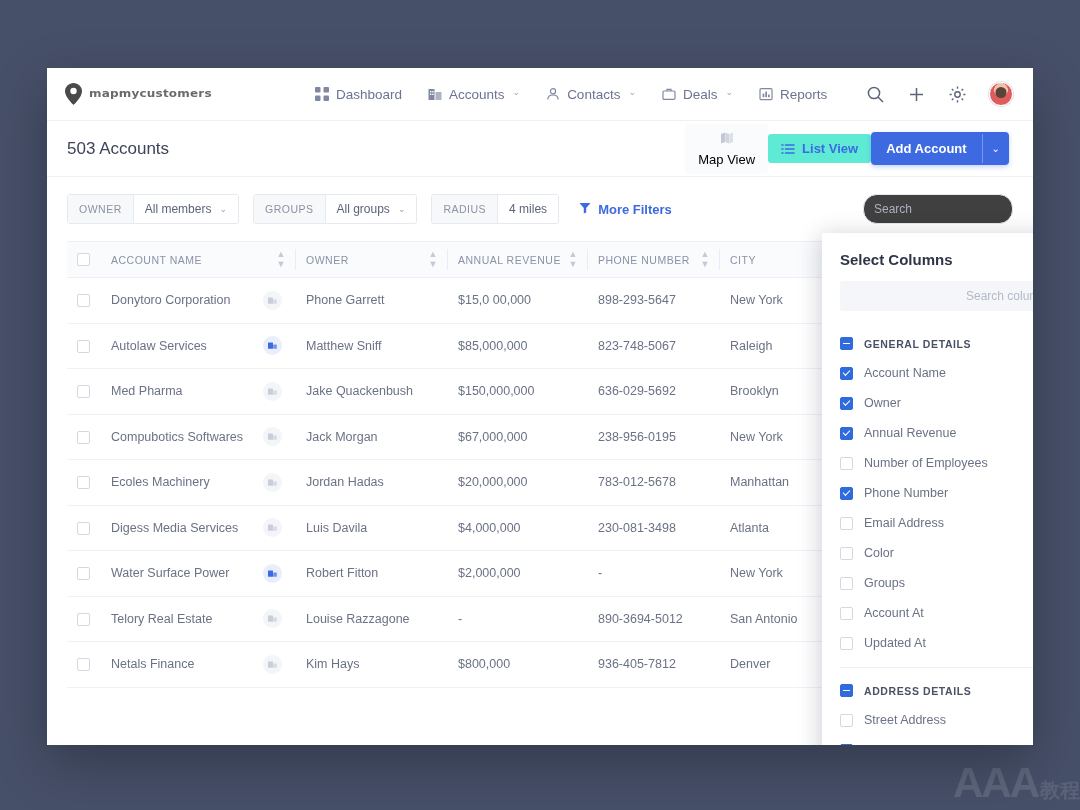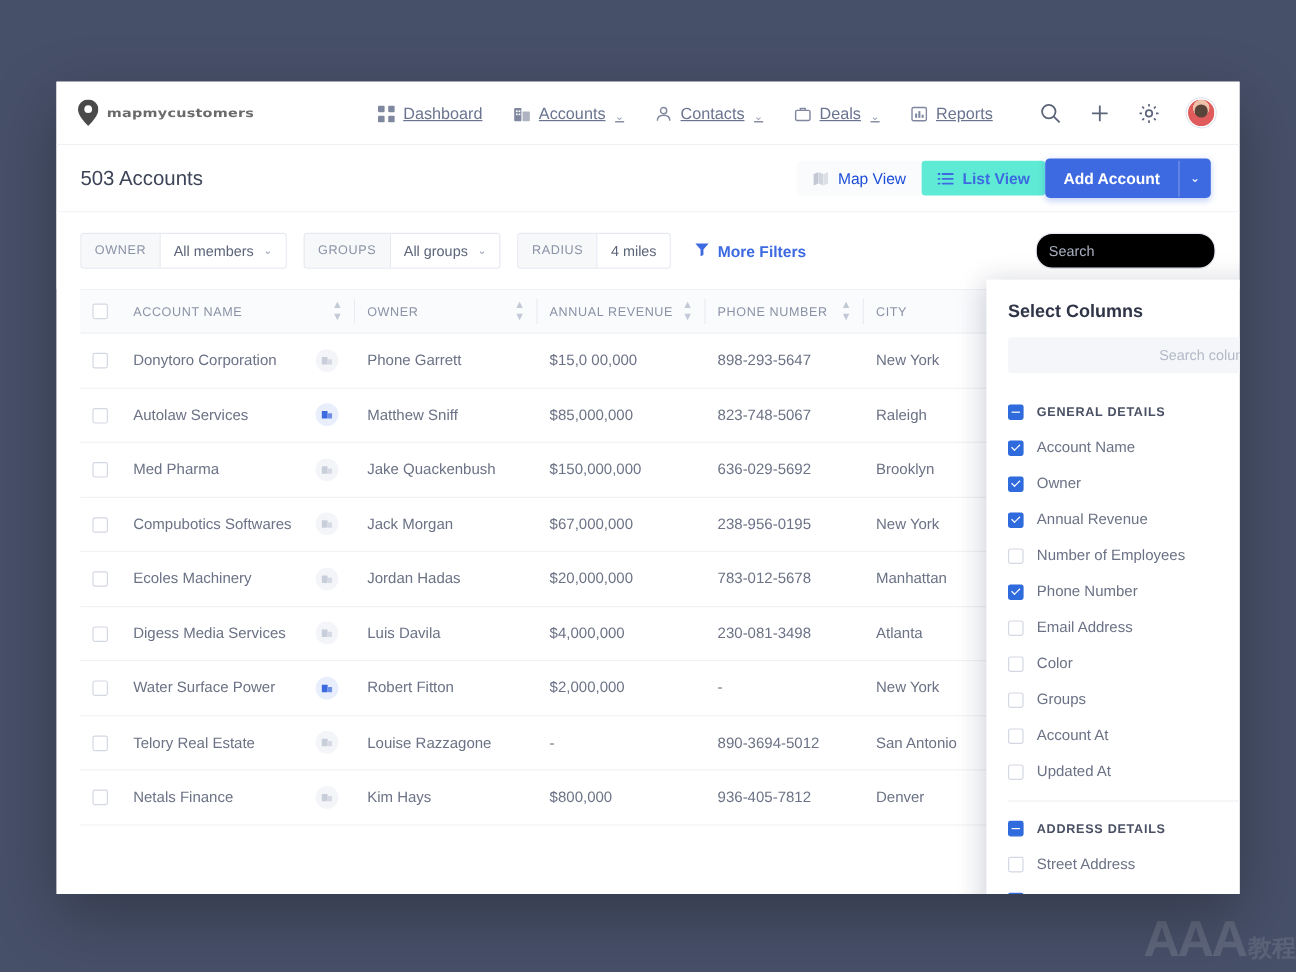--- a/index.html
+++ b/index.html
@@ -39,22 +39,22 @@
   .brand { display: flex; align-items: center; gap: 7px; width: 250px; }
   .pin { width: 17px; height: 22px; position: relative; flex: none; }
   .pin svg { display: block; }
   .brandname {
     font-size: 12px; color: #4a4a4a; letter-spacing: .2px;
     font-family: "DejaVu Sans", sans-serif; font-weight: 600;
     transform: scaleY(.82); opacity: .82;
   }
   .navitems { display: flex; align-items: center; gap: 26px; flex: 1; }
   .navitem {
-    display: flex; align-items: flex-end; gap: 7px;
-    font-size: 13.5px; color: #6b7490; cursor: pointer; white-space: nowrap; text-decoration: underline;
+    display: flex; align-items: flex-start; gap: 7px;
+    font-size: 13.5px; color: #6b7490; cursor: pointer; white-space: nowrap;
   }
   .navitem .ico { width: 14px; height: 14px; display: block; opacity: .85; }
   .caret { font-size: 9px; color: #9aa2b8; margin-left: 1px; }
   .navactions { display: flex; align-items: center; gap: 22px; }
   .iconbtn { width: 19px; height: 19px; cursor: pointer; color: #5b6479; display: block; }
   .avatar {
     width: 24px; height: 24px; border-radius: 50%; cursor: pointer;
     background: radial-gradient(circle at 50% 32%, #f0c0a8 0 36%, #e05b5b 38% 100%);
     border: 1.5px solid #fff; box-shadow: 0 0 0 1px #dfe3ec;
     position: relative; overflow: hidden; flex: none;
@@ -68,21 +68,21 @@
   .pagehead {
     height: 56px; display: flex; align-items: center;
     padding: 0 24px 0 20px; border-bottom: 1px solid #eef0f4; background: #fff;
   }
   .pagetitle { font-size: 17px; color: #3d4457; font-weight: 400; flex: 1; }
   .viewtoggle { display: flex; align-items: center; margin-right: auto; }
   .vbtn {
     display: flex; align-items: center; gap: 7px; cursor: pointer;
     font-size: 13px; padding: 7px 13px; border-radius: 3px;
   }
-  .vbtn.inactive { color: #1d4ed8; background: #fafbfc; }
+  .vbtn.inactive { color: #000000; background: #fafbfc; flex-direction: column; }
   .vbtn.active { color: #3d6ae0; background: #5eead4; font-weight: 600; }
   .vbtn .ico { width: 14px; height: 14px; display:block; }
   .headright { display: flex; align-items: center; }
   .addbtn {
     display: flex; align-items: center; border-radius: 4px; overflow: hidden;
     background: #3d6ae0; cursor: pointer; box-shadow: 0 2px 5px rgba(61,106,224,.3);
   }
   .addbtn .lbl { color:#fff; font-size:13px; font-weight:600; padding: 9px 15px; }
   .addbtn .split {
     color:#fff; font-size:10px; padding: 9px 9px;
@@ -103,21 +103,21 @@
     display: flex; align-items: center; gap: 7px; padding: 0 11px;
     font-size: 12px; color: #5b6479; background: #fff; cursor: pointer; white-space: nowrap;
   }
   .morefilters {
     display: flex; align-items: center; gap: 7px; cursor: pointer;
     font-size: 13px; color: #3d6ae0; font-weight: 600; margin-left: 6px;
   }
   .searchwrap { margin-left: auto; }
   .searchbox {
     width: 150px; height: 30px; border: 1px solid #e6e9f0; border-radius: 14px;
-    background: #000000; font-size: 12px; color: #aab0c0; padding: 0 10px;
+    background: #404040; font-size: 12px; color: #aab0c0; padding: 0 10px;
     display:flex; align-items:center; outline: none;
   }
 
   
   .tablewrap { padding: 0 20px; }
   table.grid { width: 100%; border-collapse: collapse; table-layout: fixed; }
   table.grid th {
     background: #fafbfd; border-top: 1px solid #edeff4; border-bottom: 1px solid #edeff4;
     height: 36px; text-align: left; font-size: 10.5px; letter-spacing: .5px;
     color: #8a92a6; font-weight: 400; padding: 0 10px; position: relative;

